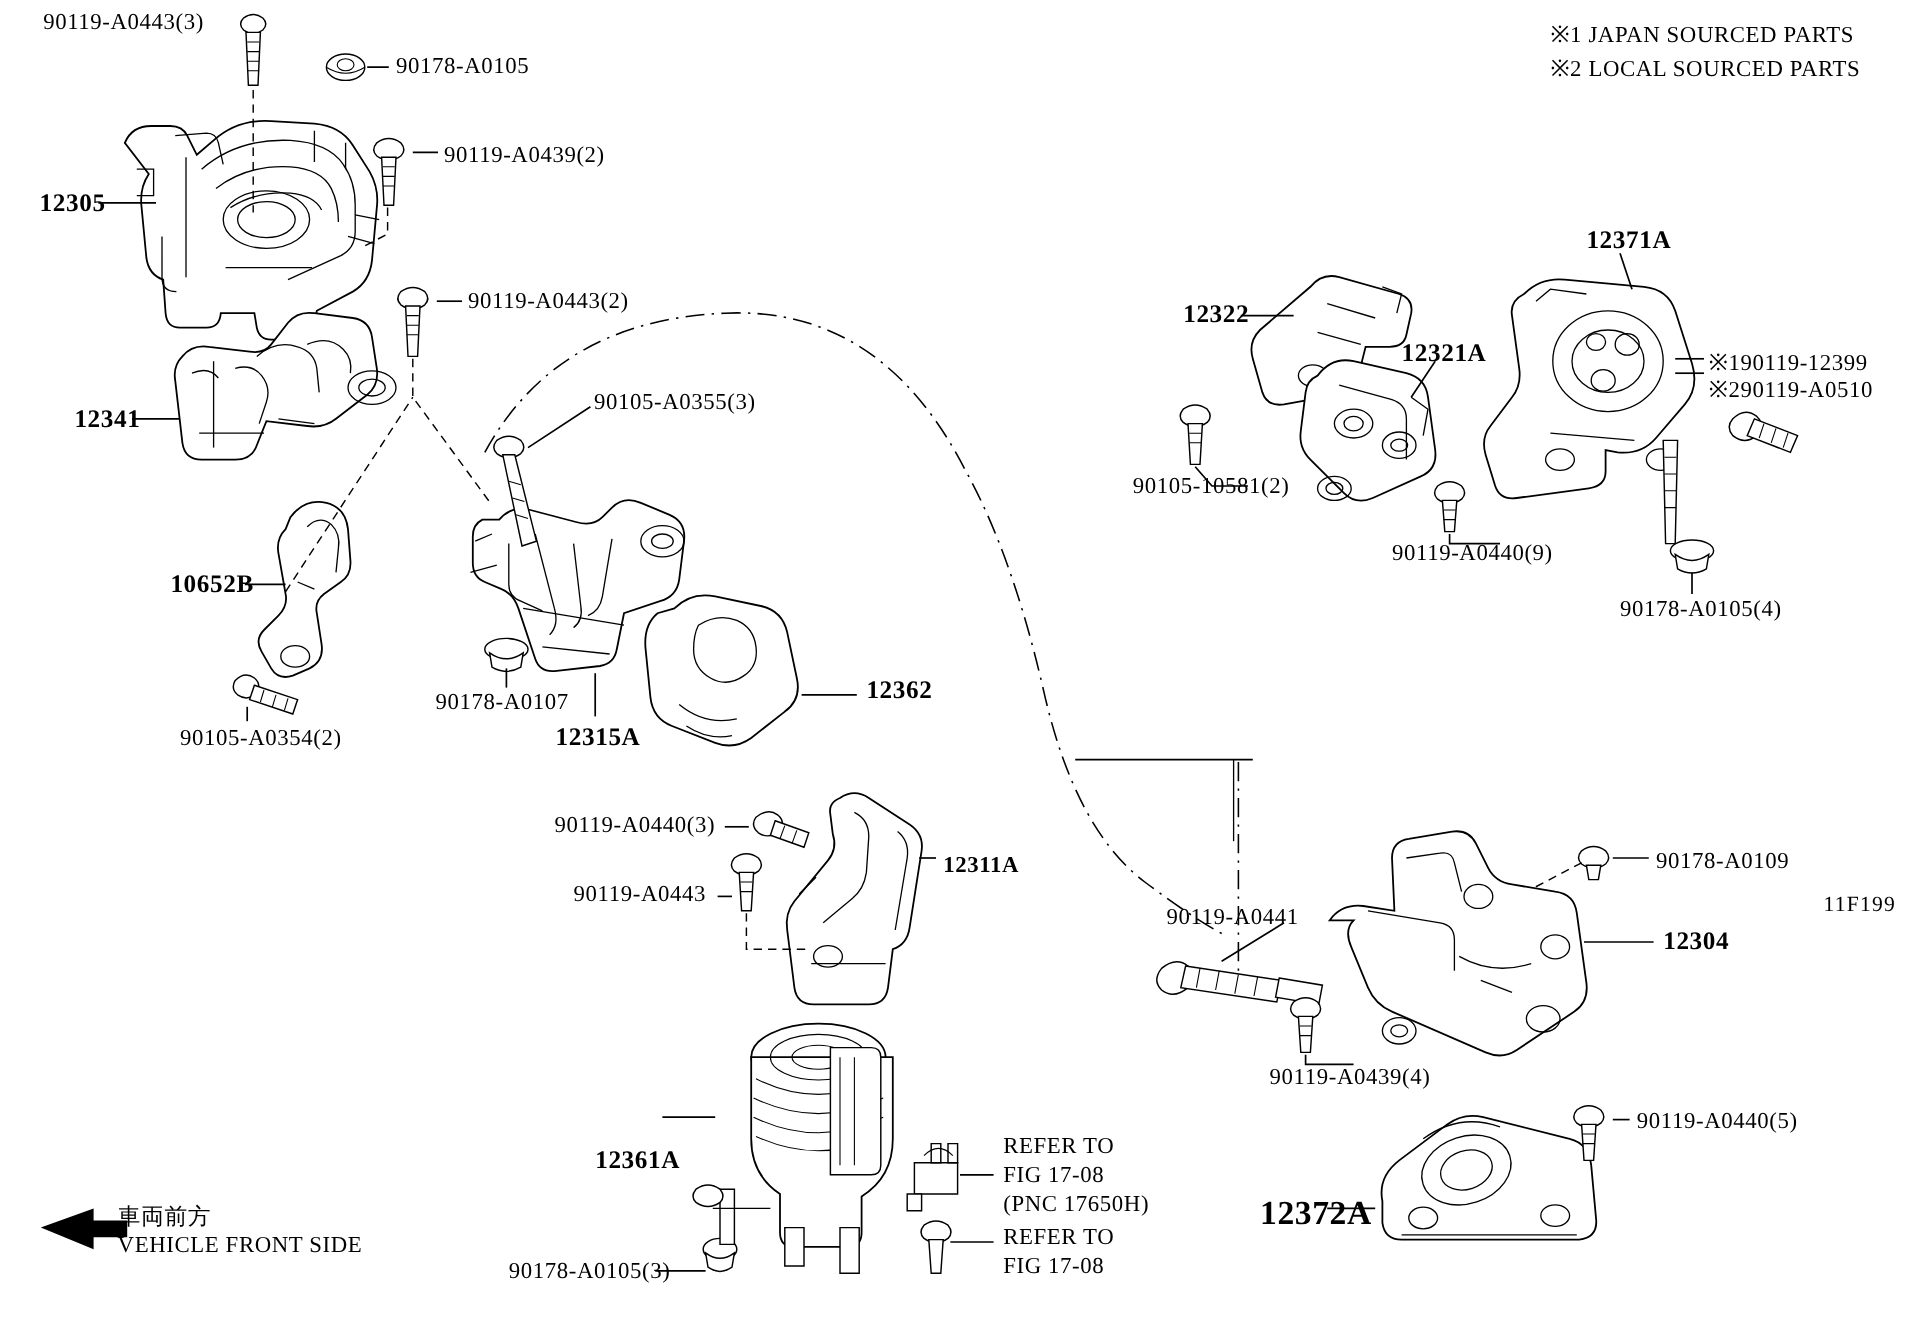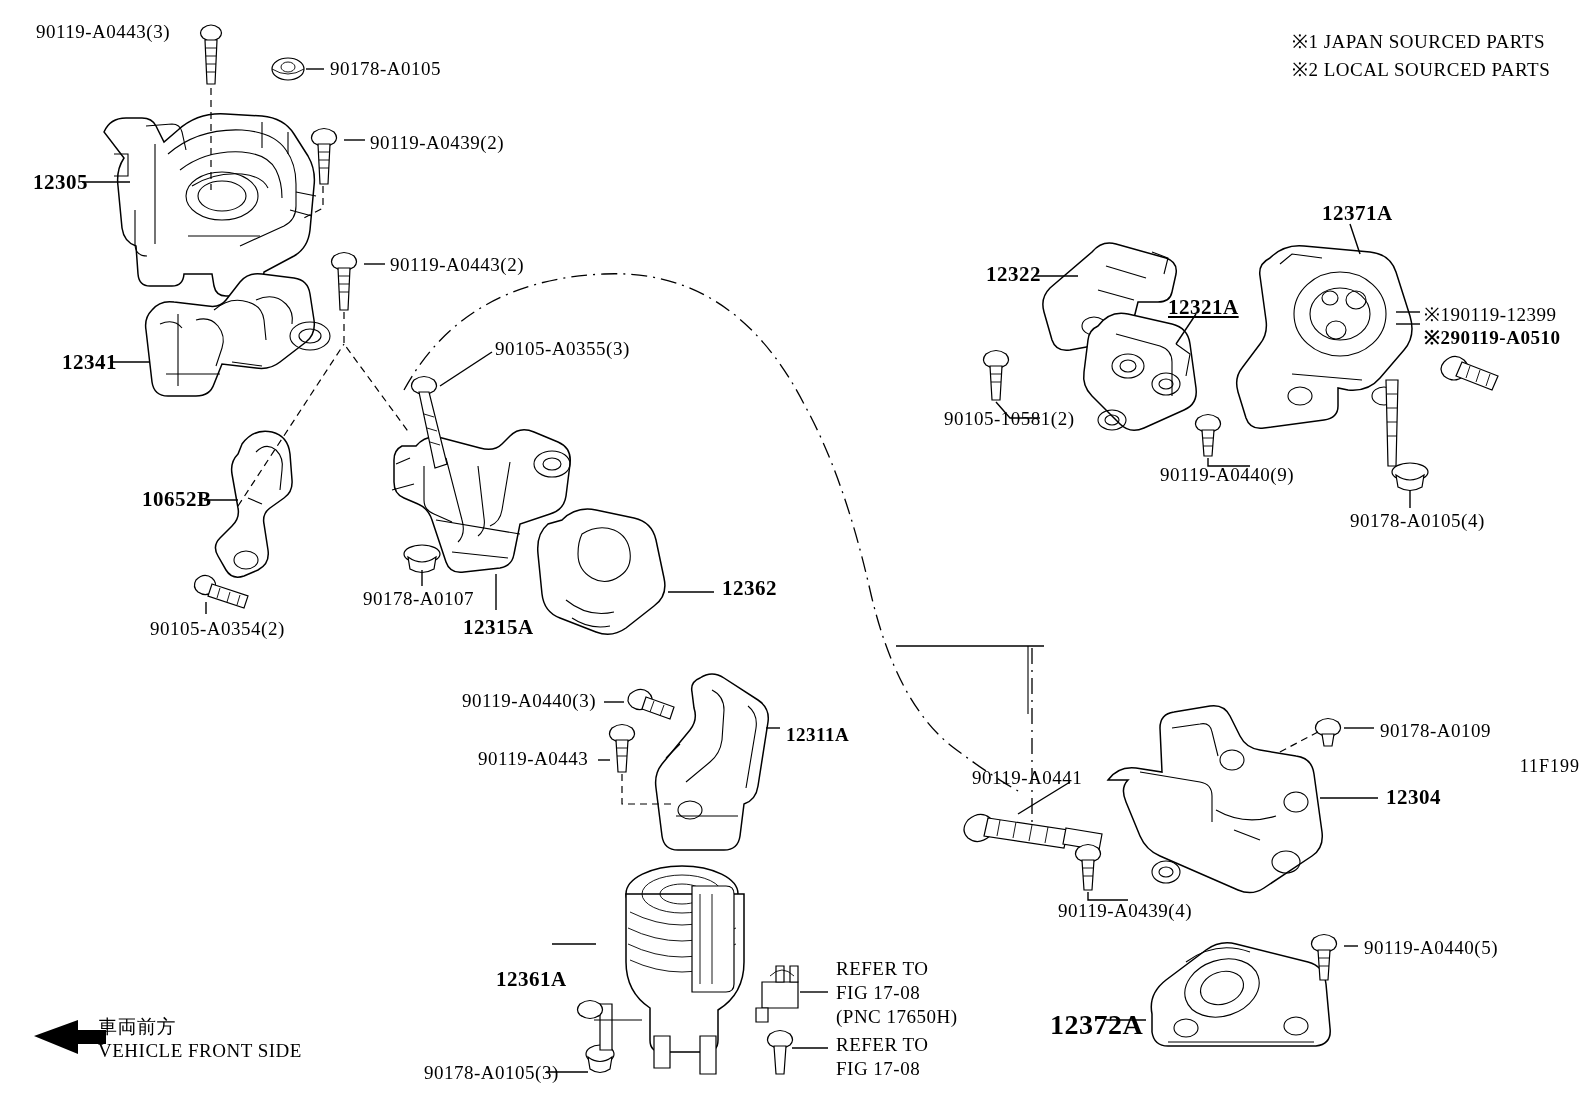--- a/index.html
+++ b/index.html
@@ -1,18 +1,18 @@
 <!DOCTYPE html>
 <html><head>
 <meta charset="utf-8">
 <style>
   html,body{margin:0;padding:0;background:#ffffff;}
   body{width:1592px;height:1099px;position:relative;overflow:hidden;
        font-family:"Liberation Serif", serif;color:#000;}
-  #canvas{position:absolute;left:0;top:14px;width:1592px;height:771px;}
+  #canvas{position:absolute;left:0;top:1px;width:1592px;height:771px;}
   .lbl{position:absolute;white-space:nowrap;font-family:"Liberation Serif",serif;
        font-size:19px;letter-spacing:0.5px;color:#000;}
   .lbl.bold{font-weight:bold;}
   .note{position:absolute;font-size:19px;white-space:nowrap;letter-spacing:0.5px;}
   .figid{position:absolute;right:12px;bottom:8px;font-size:18px;letter-spacing:1px;text-align:right;}
   svg{position:absolute;left:0;top:0;}
   .ln{stroke:#000;stroke-width:1.4;fill:none;}
   .thin{stroke:#000;stroke-width:1.1;fill:none;}
   .dash{stroke:#000;stroke-width:1.2;fill:none;stroke-dasharray:7 5;}
   .dashdot{stroke:#000;stroke-width:1.3;fill:none;stroke-dasharray:16 6 2 6;}
@@ -339,24 +339,24 @@
 <div class="lbl bold" style="left:33px;top:156px;font-size:21px;">12305</div>
 <div class="lbl" style="left:390px;top:240px;">90119-A0443(2)</div>
 <div class="lbl" style="left:495px;top:324px;">90105-A0355(3)</div>
 <div class="lbl bold" style="left:62px;top:336px;font-size:21px;">12341</div>
 <div class="lbl bold" style="left:142px;top:473px;font-size:21px;">10652B</div>
 <div class="lbl" style="left:363px;top:574px;">90178-A0107</div>
 <div class="lbl bold" style="left:463px;top:601px;font-size:21px;text-align:right;">12315A</div>
 <div class="lbl bold" style="left:722px;top:562px;font-size:21px;">12362</div>
 <div class="lbl" style="left:150px;top:604px;">90105-A0354(2)</div>
 <div class="lbl bold" style="left:986px;top:248px;font-size:21px;">12322</div>
-<div class="lbl bold" style="left:1168px;top:281px;font-size:21px;text-decoration:underline;">12321A</div>
+<div class="lbl bold" style="left:1168px;top:281px;font-size:21px;">12321A</div>
 <div class="lbl bold" style="left:1322px;top:187px;font-size:21px;">12371A</div>
 <div class="lbl" style="left:1424px;top:287px;">※190119-12399</div>
-<div class="lbl" style="left:1424px;top:310px;font-weight:bold;">※290119-A0510</div>
+<div class="lbl" style="left:1424px;top:310px;">※290119-A0510</div>
 <div class="lbl" style="left:944px;top:394px;">90105-10581(2)</div>
 <div class="lbl" style="left:1160px;top:450px;">90119-A0440(9)</div>
 <div class="lbl" style="left:1350px;top:496px;">90178-A0105(4)</div>
 <div class="lbl" style="left:462px;top:676px;">90119-A0440(3)</div>
 <div class="lbl bold" style="left:786px;top:710px;font-size:19px;">12311A</div>
 <div class="lbl" style="left:478px;top:734px;">90119-A0443</div>
 <div class="lbl" style="left:972px;top:753px;">90119-A0441</div>
 <div class="lbl" style="left:1380px;top:706px;">90178-A0109</div>
 <div class="lbl bold" style="left:1386px;top:771px;font-size:21px;">12304</div>
 <div class="lbl" style="left:1058px;top:886px;">90119-A0439(4)</div>

